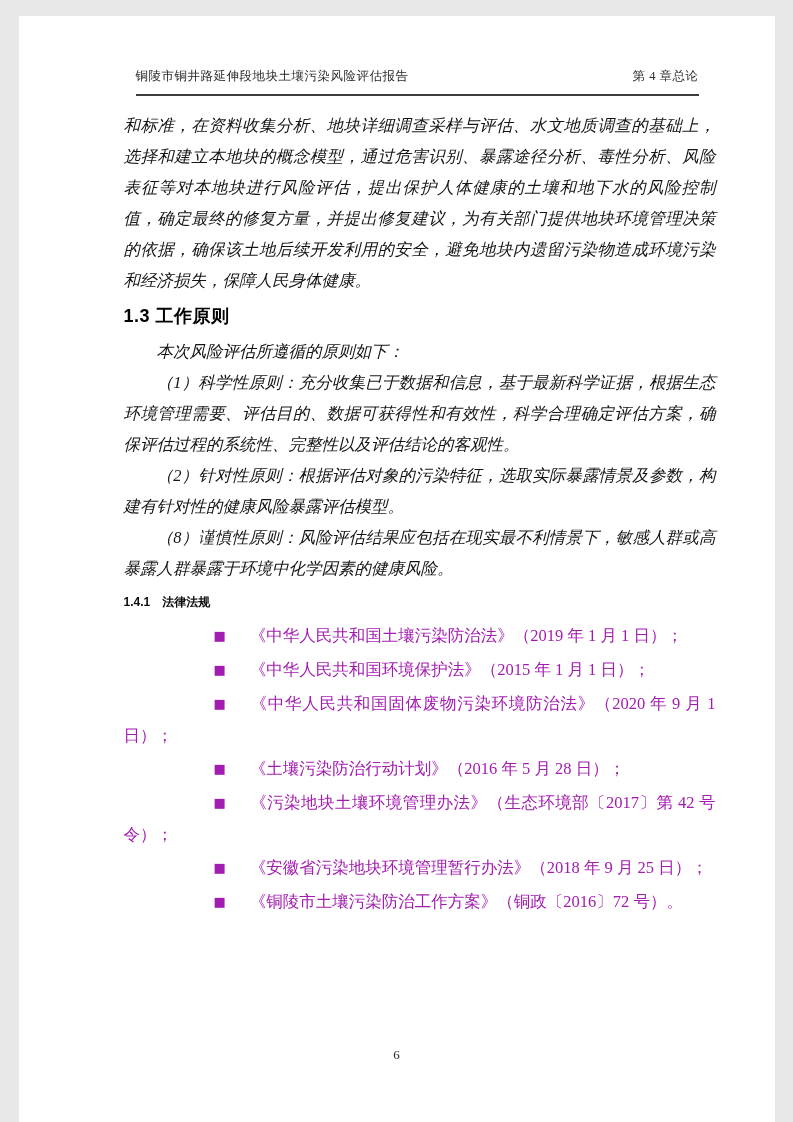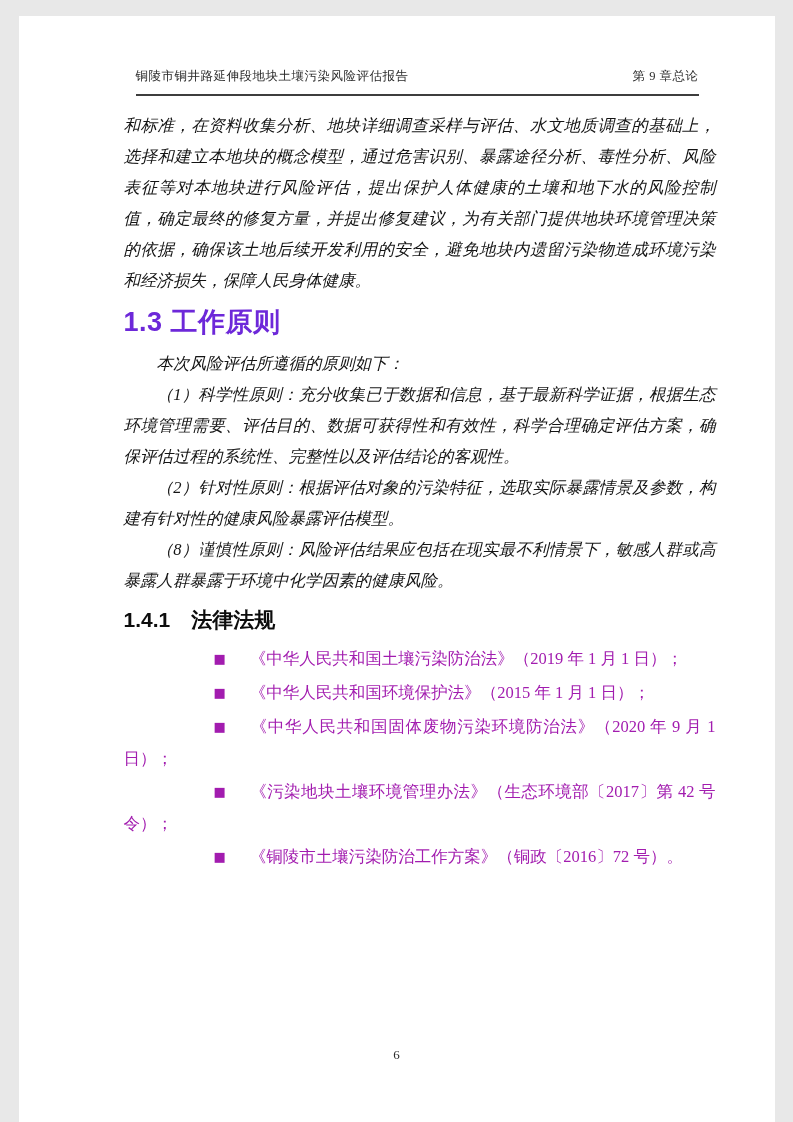--- a/index.html
+++ b/index.html
@@ -36,29 +36,29 @@
     margin: 0;
     font-size: 16.5px;
     line-height: 31px;
     text-align: justify;
     color: #141414;
     font-style: italic;
   }
   p.para.indent { text-indent: 33px; }
   h2.sec {
     margin: 8px 0 8px;
-    font-size: 27px;
+    font-size: 18px;
     font-weight: bold;
     font-family: "Liberation Sans", "DejaVu Sans", sans-serif;
-    color: #6d28d9;
+    color: #000000;
     letter-spacing: 0.5px;
   }
   h3.subsec {
     margin: 10px 0 9px;
-    font-size: 21px;
+    font-size: 12px;
     font-weight: bold;
     font-family: "Liberation Sans", "DejaVu Sans", sans-serif;
     color: #0d0d0d;
   }
   p.bullet {
     margin: 0 0 2px;
     font-size: 16.5px;
     line-height: 31px;
     text-align: justify;
     text-indent: 45px;
@@ -82,21 +82,21 @@
   }
 </style>
 </head>
 <body>
 
 <div class="page">
   <div class="content">
 
     <div class="page-header">
       <span>铜陵市铜井路延伸段地块土壤污染风险评估报告</span>
-      <span>第 9 章总论</span>
+      <span>第 4 章总论</span>
     </div>
 
     <div class="body-text">
 
       <p class="para">和标准，在资料收集分析、地块详细调查采样与评估、水文地质调查的基础上，选择和建立本地块的概念模型，通过危害识别、暴露途径分析、毒性分析、风险表征等对本地块进行风险评估，提出保护人体健康的土壤和地下水的风险控制值，确定最终的修复方量，并提出修复建议，为有关部门提供地块环境管理决策的依据，确保该土地后续开发利用的安全，避免地块内遗留污染物造成环境污染和经济损失，保障人民身体健康。</p>
 
       <h2 class="sec">1.3 工作原则</h2>
 
       <p class="para indent">本次风险评估所遵循的原则如下：</p>
 
@@ -110,21 +110,27 @@
       <p class="bullet">
         <span class="bullet-glyph">■</span><span>《中华人民共和国土壤污染防治法》（2019 年 1 月 1 日）；</span>
       </p>
       <p class="bullet">
         <span class="bullet-glyph">■</span><span>《中华人民共和国环境保护法》（2015 年 1 月 1 日）；</span>
       </p>
       <p class="bullet">
         <span class="bullet-glyph">■</span><span>《中华人民共和国固体废物污染环境防治法》（2020 年 9 月 1 日）；</span>
       </p>
       <p class="bullet">
+        <span class="bullet-glyph">■</span><span>《土壤污染防治行动计划》（2016 年 5 月 28 日）；</span>
+      </p>
+      <p class="bullet">
         <span class="bullet-glyph">■</span><span>《污染地块土壤环境管理办法》（生态环境部〔2017〕第 42 号令）；</span>
+      </p>
+      <p class="bullet">
+        <span class="bullet-glyph">■</span><span>《安徽省污染地块环境管理暂行办法》（2018 年 9 月 25 日）；</span>
       </p>
       <p class="bullet">
         <span class="bullet-glyph">■</span><span>《铜陵市土壤污染防治工作方案》（铜政〔2016〕72 号）。</span>
       </p>
 
     </div>
   </div>
 
   <div class="page-footer">6</div>
 </div>

